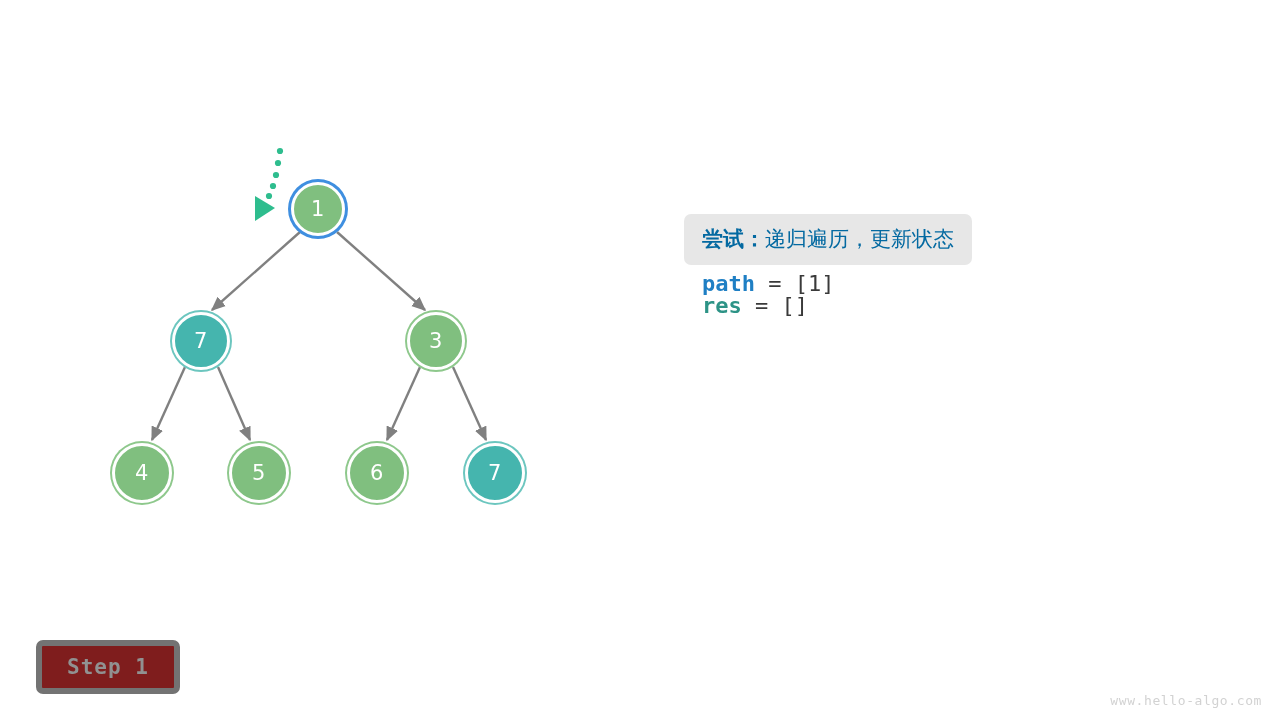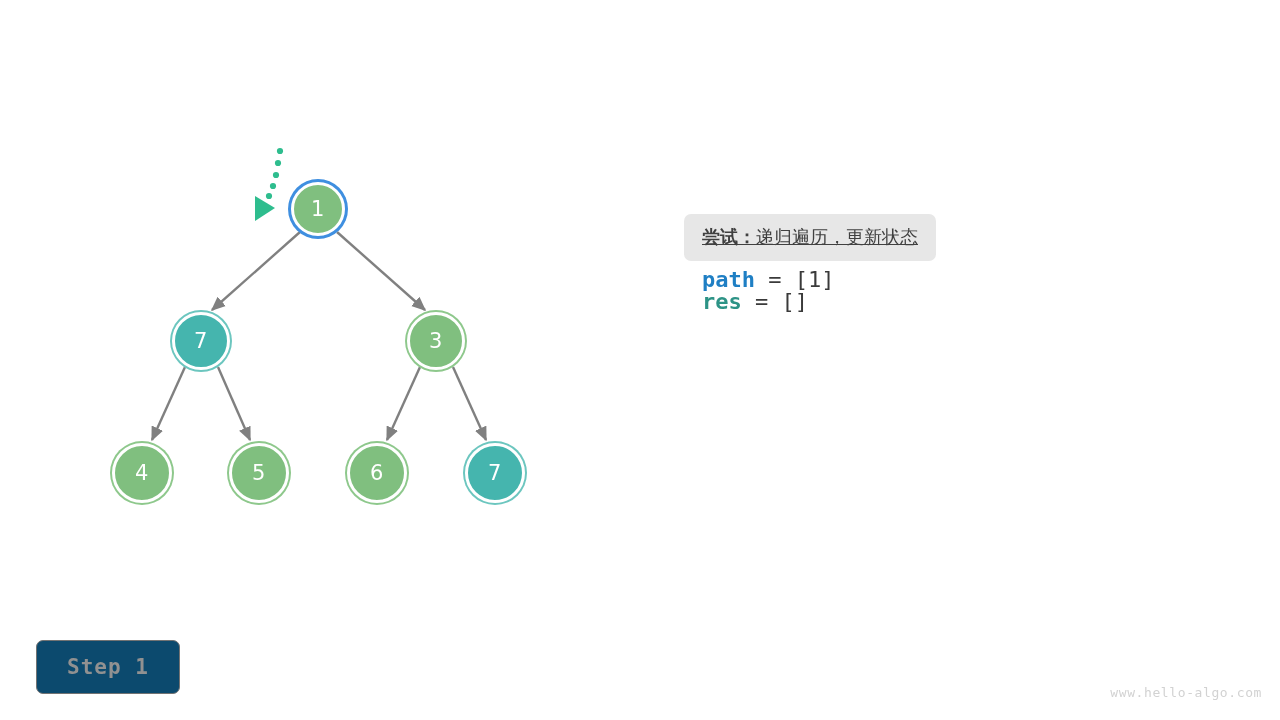--- a/index.html
+++ b/index.html
@@ -45,25 +45,24 @@
   }
 
   
   #info-panel {
     position: absolute;
     left: 684px;
     top: 214px;
     width: 470px;
   }
   .info-line {
-    font-size: 18px;
+    font-size: 21px;
     line-height: 1;
-    color: #404040;
+    color: #0369a1;
     white-space: nowrap;
-    text-decoration: underline;
   }
   .info-line.step-try {
     background: #e7e7e7;
     border-radius: 7px;
     padding: 14px 18px 15px 18px;
     display: inline-block;
     margin: 0;
   }
   .info-line.step-back {
     padding: 0 18px;
@@ -91,39 +90,39 @@
   .var-val  { color: #3a3a3a; }
 
   
   #step-badge {
     position: absolute;
     left: 36px;
     top: 640px;
     width: 144px;
     height: 54px;
     box-sizing: border-box;
-    border: 1px solid #737373;
+    border: 6px solid #737373;
     border-radius: 7px;
-    background: #0c4a6e;
+    background: #7f1d1d;
     display: flex;
     align-items: center;
     justify-content: center;
     color: #919191;
     font-family: "DejaVu Sans Mono", "Liberation Mono", monospace;
     font-size: 21px;
     font-weight: bold;
     letter-spacing: 1px;
     user-select: none;
   }
 
   
   #watermark {
     position: absolute;
     right: 18px;
-    bottom: 20px;
+    bottom: 12px;
     color: #d2d2d2;
     font-family: "DejaVu Sans Mono", "Liberation Mono", monospace;
     font-size: 13px;
     letter-spacing: 0.6px;
     user-select: none;
   }
 </style>
 </head>
 <body>
 

